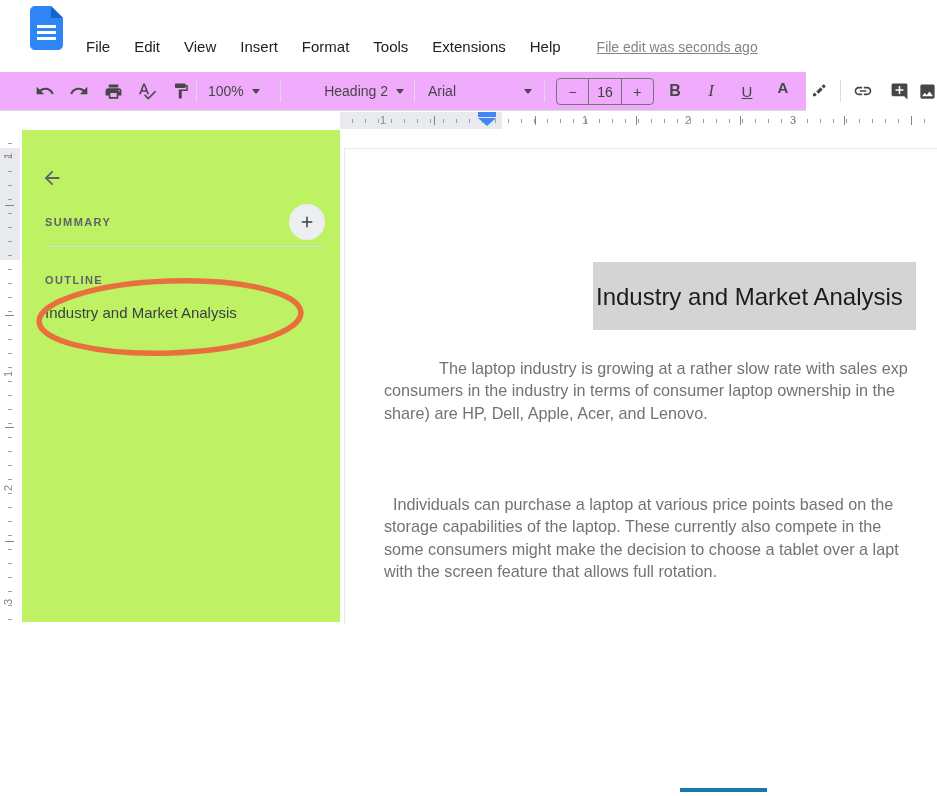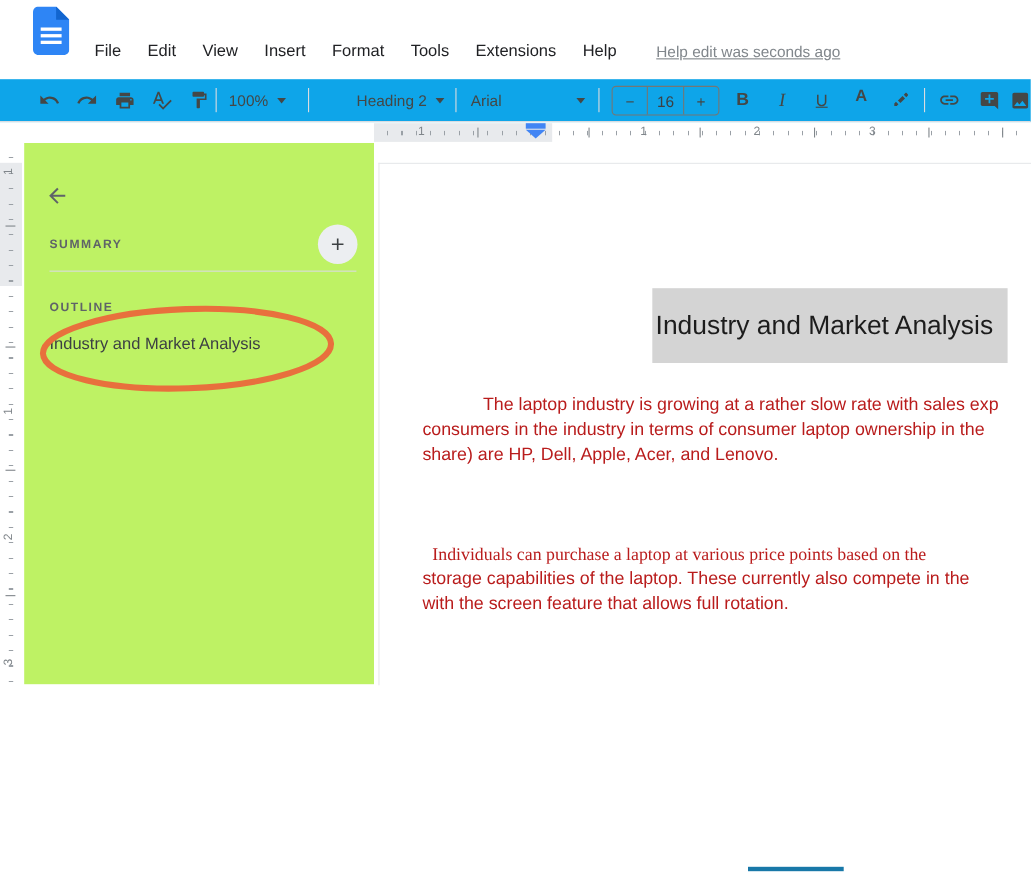--- a/index.html
+++ b/index.html
@@ -5,21 +5,21 @@
   html,body{margin:0;padding:0;width:937px;height:796px;overflow:hidden;background:#fff;
     font-family:"Liberation Sans",sans-serif;-webkit-font-smoothing:antialiased;}
   
   #header{position:absolute;left:0;top:0;width:937px;height:72px;background:#fff;}
   #docs-logo{position:absolute;left:30px;top:6px;}
   #menubar{position:absolute;left:84px;top:37px;display:flex;gap:20px;align-items:center;
     font-size:15px;color:#202124;white-space:nowrap;}
   .menu-item{cursor:default;padding:1px 2px;}
   #last-edit{margin-left:14px;font-size:14px;color:#80868b;text-decoration:underline;}
   
-  #toolbar{position:absolute;left:0;top:72px;width:937px;height:38px;background:#0ea5e9;
+  #toolbar{position:absolute;left:0;top:72px;width:806px;height:38px;background:#f0abfc;
     border-bottom:1px solid #dadce0;color:#444746;}
   .tbi{position:absolute;top:7px;width:26px;height:24px;display:flex;align-items:center;justify-content:center;}
   .tbi svg{fill:#444746;}
   .tb-divider{position:absolute;top:8px;width:1px;height:22px;background:#dadce0;}
   .tb-drop{position:absolute;top:7px;height:24px;display:flex;align-items:center;
     font-size:14px;color:#444746;}
   .caret{width:0;height:0;border-left:4px solid transparent;border-right:4px solid transparent;
     border-top:5px solid #444746;margin-left:8px;}
   #size-group{position:absolute;left:556px;top:6px;width:96px;height:25px;border:1px solid #747775;
     border-radius:4px;display:flex;align-items:stretch;font-size:14px;color:#444746;}
@@ -64,26 +64,26 @@
     background:#eceef1;display:flex;align-items:center;justify-content:center;}
   #sidebar-divider{position:absolute;left:23px;top:116px;width:279px;height:1px;background:#dadce0;}
   #outline-item{position:absolute;left:23px;top:174px;font-size:15px;color:#3c4043;font-weight:500;
     white-space:nowrap;}
   #annotation-ellipse{position:absolute;left:8px;top:145px;pointer-events:none;}
   
   #paper{position:absolute;left:344px;top:148px;width:760px;height:474px;background:#fff;
     border-left:1px solid #e6e8ea;border-top:1px solid #e6e8ea;}
   #heading-highlight{position:absolute;left:248px;top:113px;width:323px;height:68px;background:#d4d4d4;}
   #doc-heading{position:absolute;left:3px;top:21px;font-size:24px;color:#1c1c1c;white-space:nowrap;}
-  .paragraph{position:absolute;left:39px;font-size:16.2px;color:#b91c1c;}
+  .paragraph{position:absolute;left:39px;font-size:16.2px;color:#737373;}
   #para-1{top:208px;}
   #para-2{top:344px;}
   .doc-line{height:22.4px;line-height:22.4px;white-space:pre;}
   .indent-tab{padding-left:55px;}
-  .indent-space{padding-left:9px;font-family:Liberation Serif, serif;}
+  .indent-space{padding-left:9px;}
   
   #bottom-blue-bar{position:absolute;left:680px;top:788px;width:87px;height:4px;background:#1878a8;}
 </style>
 </head>
 <body>
 
 <div id="header">
   <svg id="docs-logo" width="33" height="44" viewBox="0 0 33 44">
     <path d="M21 0 H5 C2.2 0 0 2.2 0 5 v34 c0 2.8 2.2 5 5 5 h23 c2.8 0 5-2.2 5-5 V12 Z" fill="#2e85f5"></path>
     <path d="M21 0 l12 12 h-12 Z" fill="#1265cf"></path>
@@ -93,21 +93,21 @@
   </svg>
   <nav id="menubar">
     <span class="menu-item">File</span>
     <span class="menu-item">Edit</span>
     <span class="menu-item">View</span>
     <span class="menu-item">Insert</span>
     <span class="menu-item">Format</span>
     <span class="menu-item">Tools</span>
     <span class="menu-item">Extensions</span>
     <span class="menu-item">Help</span>
-    <span id="last-edit">Help edit was seconds ago</span>
+    <span id="last-edit">File edit was seconds ago</span>
   </nav>
 </div>
 
 <div id="toolbar">
   <span class="tbi" style="left:32px">
     <svg width="20" height="20" viewBox="0 0 24 24">
         <path d="M12.5 8c-2.65 0-5.05.99-6.9 2.6L2 7v9h9l-3.62-3.62C8.77 11.22 10.54 10.5 12.5 10.5c3.54 0 6.55 2.31 7.6 5.5l2.37-.78C21.08 11.03 17.15 8 12.5 8z"></path>
       </svg>
   </span>
   <span class="tbi" style="left:66px">
@@ -244,17 +244,18 @@
     <h2 id="doc-heading" style="margin:0;font-weight:400;">Industry and Market Analysis</h2>
   </div>
   <div class="paragraph" id="para-1">
     <div class="doc-line indent-tab">The laptop industry is growing at a rather slow rate with sales exp</div>
     <div class="doc-line">consumers in the industry in terms of consumer laptop ownership in the</div>
     <div class="doc-line">share) are HP, Dell, Apple, Acer, and Lenovo.</div>
   </div>
   <div class="paragraph" id="para-2">
     <div class="doc-line indent-space">Individuals can purchase a laptop at various price points based on the</div>
     <div class="doc-line">storage capabilities of the laptop. These currently also compete in the</div>
+    <div class="doc-line">some consumers might make the decision to choose a tablet over a lapt</div>
     <div class="doc-line">with the screen feature that allows full rotation.</div>
   </div>
 </main>
 
 <div id="bottom-blue-bar"></div>
 
 </body></html>

